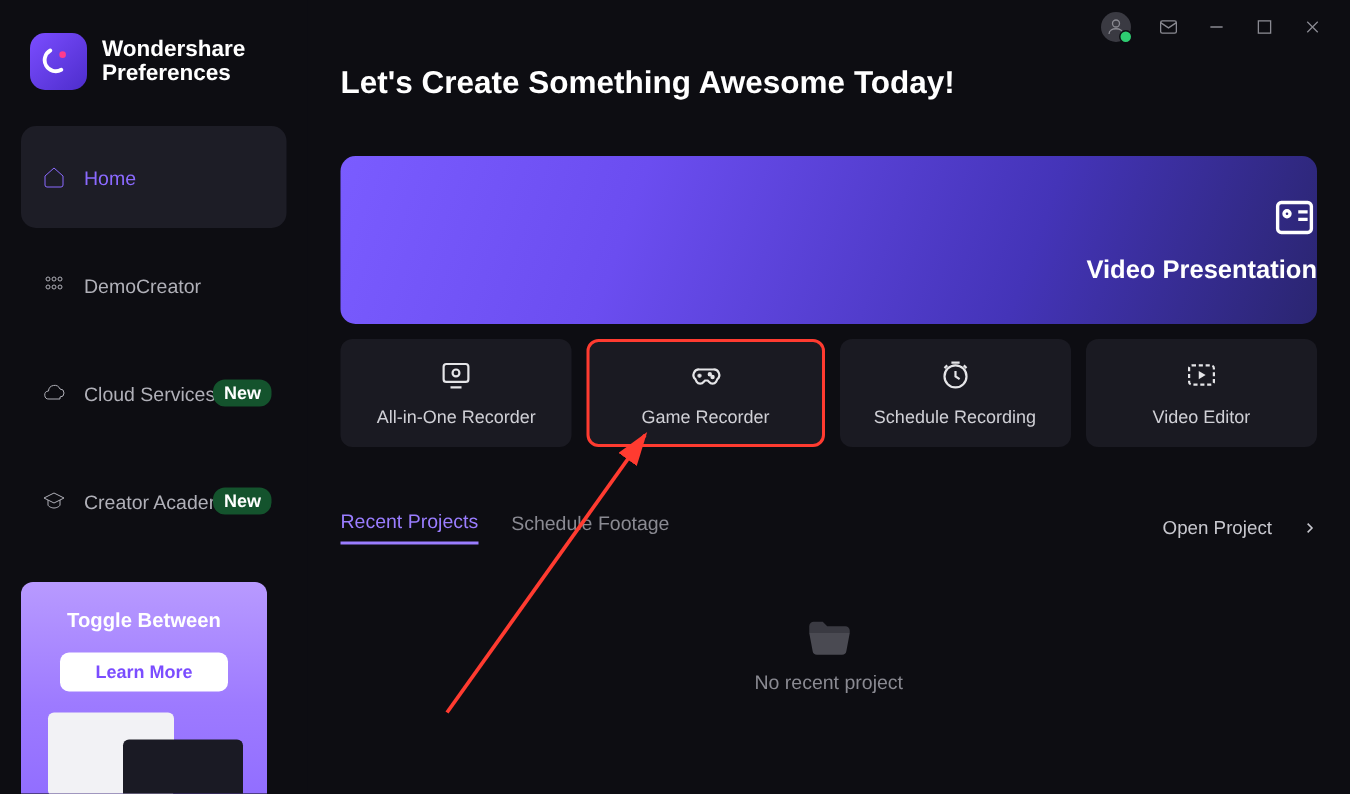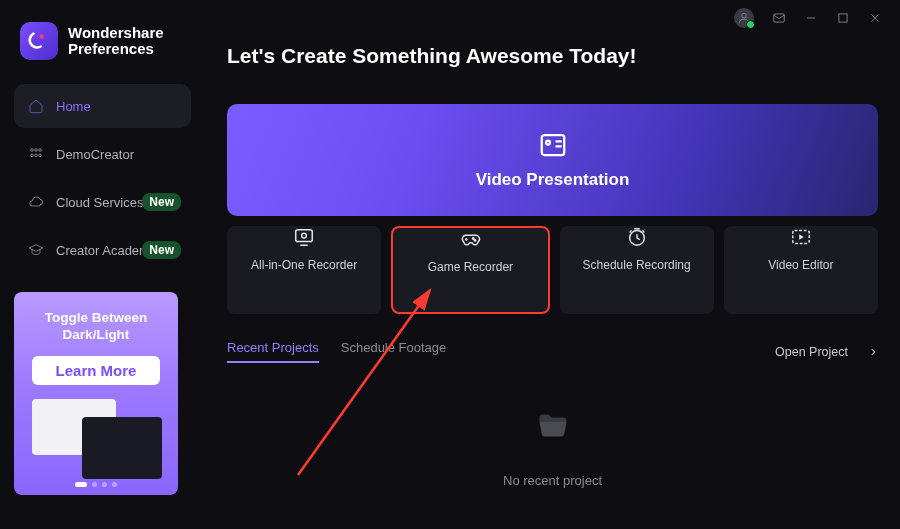--- a/index.html
+++ b/index.html
@@ -10,49 +10,49 @@
 .titlebar svg,.titlebar .winbtn{width:14px;height:14px;stroke:#8a8a92;fill:none;stroke-width:1.5}
 .titlebar .winbtn{cursor:pointer}
 .sidebar{position:absolute;left:0;top:0;width:205px;height:100%;background:#0d0d12;padding:22px 14px 14px}
 .logo{display:flex;align-items:center;gap:10px;padding:0 6px 24px}
 .logo-mark{width:38px;height:38px;border-radius:10px;background:linear-gradient(135deg,#7b4dff,#4d2dcc);display:flex;align-items:center;justify-content:center;position:relative}
 .logo-mark svg{width:22px;height:22px}
 .logo-text{line-height:1.1}
 .logo-text .l1{font-weight:600;font-size:15px;color:#fff}
 .logo-text .l2{font-weight:600;font-size:15px;color:#fff}
 .nav{display:flex;flex-direction:column;gap:4px;margin-bottom:20px}
-.nav-item{display:flex;align-items:center;gap:12px;padding:14px 14px;border-radius:10px;font-size:13px;color:#b0b0b8;cursor:pointer;position:relative}
+.nav-item{display:flex;align-items:center;gap:12px;padding:26px 14px;border-radius:10px;font-size:13px;color:#b0b0b8;cursor:pointer;position:relative}
 .nav-item.active{background:#1d1d26;color:#8b6aff}
 .nav-item svg{width:16px;height:16px;flex-shrink:0}
 .nav-item.active svg{stroke:#8b6aff}
 .nav-item:not(.active) svg{stroke:#b0b0b8}
 .badge{position:absolute;right:10px;background:#14532d;color:#fff;font-size:12px;padding:2px 7px;border-radius:8px;font-weight:700}
 .promo{margin-top:2px;width:164px;border-radius:8px;background:linear-gradient(180deg,#b89aff 0%,#9d7aff 45%,#8a66ff 100%);padding:18px 12px 10px;position:relative;overflow:hidden}
 .promo-title{color:#fff;font-weight:700;font-size:13.5px;text-align:center;line-height:1.25}
-.promo-btn{margin:12px auto 10px;display:block;background:#fff;color:#7b4dff;border:none;border-radius:6px;padding:6px 24px;font-size:15px;font-weight:600;cursor:pointer}
+.promo-btn{margin:12px auto 10px;display:block;background:#fff;color:#7b4dff;border:none;border-radius:6px;padding:6px 24px;font-size:12px;font-weight:600;cursor:pointer}
 .promo-art{height:90px;position:relative}
 .promo-art .p1{position:absolute;left:6px;top:4px;width:84px;height:56px;background:#f2f2f5;border-radius:4px}
 .promo-art .p2{position:absolute;right:4px;top:22px;width:80px;height:62px;background:#1a1a24;border-radius:4px}
 .promo-art .dots{position:absolute;bottom:-2px;left:0;right:0;display:flex;justify-content:center;gap:5px}
 .promo-art .dots span{width:5px;height:5px;border-radius:50%;background:rgba(255,255,255,.4)}
 .promo-art .dots span.on{background:#fff;width:12px;border-radius:3px}
 .main{position:absolute;left:205px;top:0;right:0;bottom:0;padding:44px 22px 0}
 .main h1{font-size:21px;font-weight:700;color:#fff;margin-bottom:36px}
-.hero{width:100%;height:112px;border-radius:10px;background:linear-gradient(110deg,#7a5cff 0%,#6b4df0 30%,#4434b8 70%,#2a2570 100%);display:flex;flex-direction:column;align-items:center;justify-content:center;gap:10px;cursor:pointer}
+.hero{width:100%;height:112px;border-radius:10px;background:linear-gradient(110deg,#7a5cff 0%,#6b4df0 30%,#4434b8 70%,#2a2570 100%);display:flex;flex-direction:column;align-items:flex-end;justify-content:center;gap:10px;cursor:pointer}
 .hero svg{width:30px;height:30px;stroke:#fff;fill:none;stroke-width:1.8}
 .hero-label{color:#fff;font-size:17px;font-weight:700}
 .cards{display:flex;gap:10px;margin-top:10px}
-.card{flex:1;height:88px;background:#1a1a22;border-radius:8px;display:flex;flex-direction:column;align-items:center;gap:10px;cursor:pointer;font-size:12px;color:#d0d0d6;position:relative}
+.card{flex:1;height:72px;background:#1a1a22;border-radius:8px;display:flex;flex-direction:column;align-items:center;justify-content:center;gap:10px;cursor:pointer;font-size:12px;color:#d0d0d6;position:relative}
 .card.highlight{border:2.5px solid #ff3b30}
 .card svg{width:24px;height:22px;stroke:#e5e5e8;fill:none;stroke-width:1.6}
-.tabs{display:flex;margin-top:26px;font-size:13px;gap:22px}
+.tabs{display:flex;align-items:center;margin-top:42px;font-size:13px;gap:22px}
 .tab{color:#8a8a92;cursor:pointer;padding-bottom:6px}
 .tab.active{color:#9a7dff;border-bottom:2px solid #9a7dff}
 .open-project{margin-left:auto;color:#c8c8cf;cursor:pointer;display:flex;align-items:center;gap:20px;font-size:12.5px}
-.empty{margin-top:44px;display:flex;flex-direction:column;align-items:center;gap:30px;color:#8a8a92;font-size:13px}
+.empty{margin-top:44px;display:flex;flex-direction:column;align-items:center;gap:4px;color:#8a8a92;font-size:13px}
 .empty svg{width:42px;height:36px;stroke:#5a5a62;fill:none;stroke-width:1.5}
 .annotation-arrow{position:absolute;left:515px;top:473px;pointer-events:none}
 </style>
 </head>
 <body>
 
 <div class="titlebar">
   <div class="avatar">
     <svg viewBox="0 0 24 24">
         <circle cx="12" cy="8" r="4"></circle>
@@ -119,21 +119,20 @@
           <path d="M6 11v5c0 1 3 3 6 3s6-2 6-3v-5"></path>
         </svg>
       <span>Creator Academ...</span>
       <span class="badge">New</span>
     </div>
   </div>
 
   <div class="promo">
     <div class="promo-title">
       <div>Toggle Between</div>
-      <div>Dark/Light</div>
     </div>
     <button class="promo-btn">Learn More</button>
     <div class="promo-art">
       <div class="p1"></div>
         <div class="p2"></div>
       <div class="dots">
           <span class="on"></span>
           <span></span>
           <span></span>
           <span></span>

